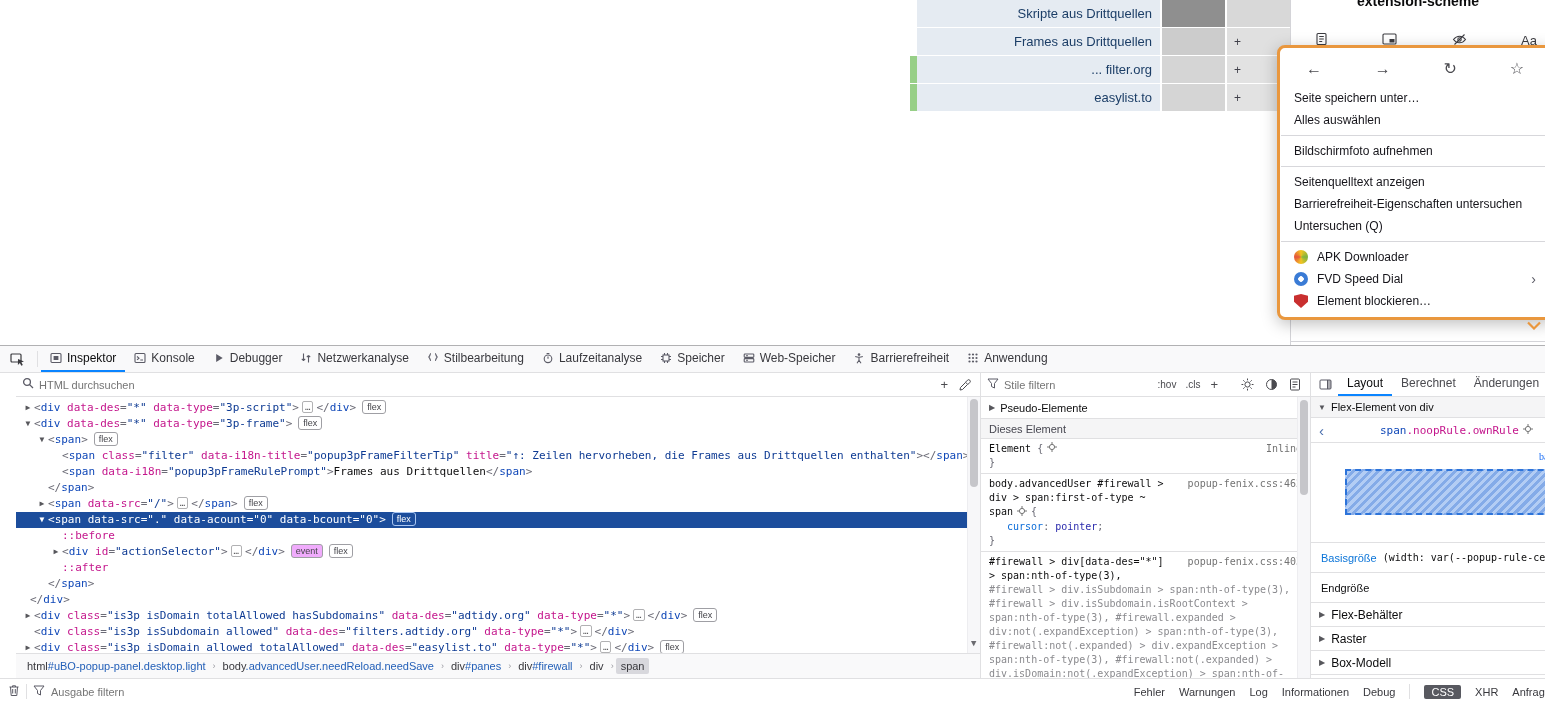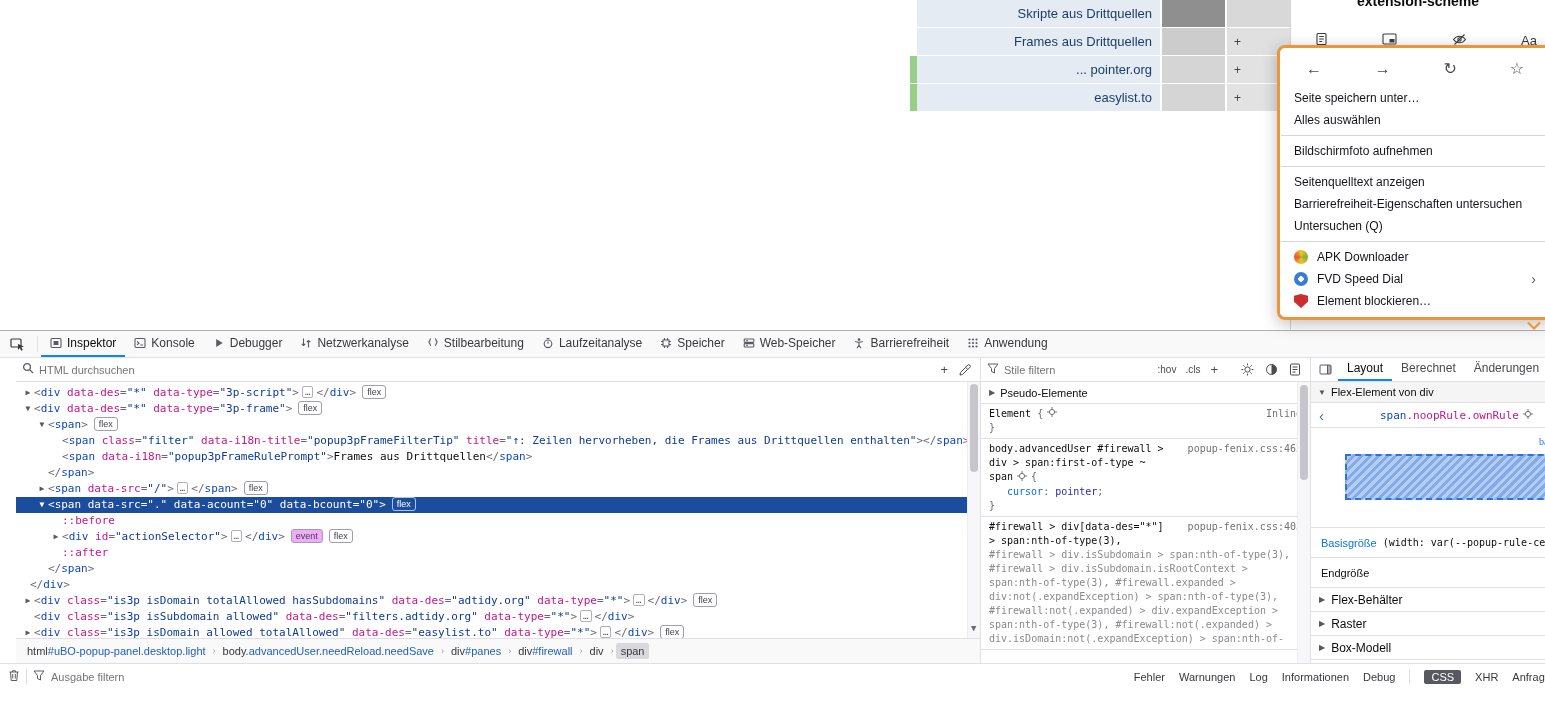--- a/index.html
+++ b/index.html
@@ -27,21 +27,21 @@
   .menu-item { height:22px; display:flex; align-items:center; padding:0 14px; font-size:12px; color:#15141a; white-space:nowrap; }
   .menu-sep { border-top:1px solid #d7d7db; margin:4px 1px; }
   .mi { width:14px; height:14px; margin-right:9px; flex:0 0 14px; }
   .mi.apk { border-radius:50%; background:conic-gradient(#f3c421,#7cb342,#f3c421,#e5533d,#f3c421); }
   .mi.fvd { border-radius:50%; background:radial-gradient(circle at 50% 50%, #fff 0 2.5px, #3a7bd5 3px 7px); }
   .mi.ublock { background:#c92f2f; clip-path:polygon(50% 0,100% 12%,100% 55%,50% 100%,0 55%,0 12%); }
   .submenu-arrow { margin-left:auto; color:#5b5b66; font-size:14px; }
   .menu-chevron { position:absolute; left:1526px; top:319px; z-index:6; }
 
   
-  .devtools { position:absolute; left:0; top:330px; width:1545px; height:359px; background:#fff; border-top:1px solid #b1b1b3; display:flex; flex-direction:column; }
+  .devtools { position:absolute; left:0; top:345px; width:1545px; height:359px; background:#fff; border-top:1px solid #b1b1b3; display:flex; flex-direction:column; }
   .dt-tabbar { height:27px; flex:0 0 27px; background:#f9f9fa; border-bottom:1px solid #e0e0e2; display:flex; align-items:stretch; padding-left:2px; }
   .pick-btn { width:32px; display:flex; align-items:center; justify-content:center; color:#3a3a3e; }
   .tb-sep { width:1px; background:#e0e0e2; margin:5px 3px; }
   .dt-tab { display:flex; align-items:center; gap:5px; padding:0 9px; font-size:12px; color:#38383d; border-bottom:2px solid transparent; white-space:nowrap; }
   .dt-tab.on { border-bottom-color:#0a84ff; color:#0c0c0d; }
   .ticon { display:flex; color:#5b5b66; }
   .dt-body { flex:1; display:flex; min-height:0; }
 
   
   .left-pane { width:965px; flex:0 0 965px; display:flex; flex-direction:column; border-right:1px solid #e0e0e2; position:relative;margin-left:16px; }
@@ -154,21 +154,21 @@
         <span class="ubo-cell" style="background: rgb(216, 216, 216);"></span>
       </div>
       <div class="ubo-row">
         <span class="ubo-green"></span>
         <span class="ubo-label">Frames aus Drittquellen</span>
         <span class="ubo-cell" style="background: rgb(204, 204, 204);"></span>
         <span class="ubo-cell" style="background: rgb(224, 224, 224);">+</span>
       </div>
       <div class="ubo-row">
         <span class="ubo-green on"></span>
-        <span class="ubo-label">... pointer.org</span>
+        <span class="ubo-label">... filter.org</span>
         <span class="ubo-cell" style="background: rgb(213, 213, 213);"></span>
         <span class="ubo-cell" style="background: rgb(226, 226, 226);">+</span>
       </div>
       <div class="ubo-row">
         <span class="ubo-green on"></span>
         <span class="ubo-label">easylist.to</span>
         <span class="ubo-cell" style="background: rgb(213, 213, 213);"></span>
         <span class="ubo-cell" style="background: rgb(226, 226, 226);">+</span>
       </div>
     </div>
@@ -414,20 +414,21 @@
                 <rect x="1.5" y="1" width="9" height="11" rx="1"></rect>
                 <path d="M3.5 4h5M3.5 6.5h5M3.5 9h3"></path>
               </svg>
             </span>
         </div>
         <div class="rules-view">
           <div class="sec-row">
             <span class="twisty">▶</span>
             <span>Pseudo-Elemente</span>
           </div>
+          <div class="this-el">Dieses Element</div>
 
           <div class="rule">
             <div class="r-head">
               <span><span>Element</span> <span class="s-p">{</span></span>
               <span class="target-ic"><svg width="10" height="10" viewBox="0 0 10 10" fill="none" stroke="currentColor">
                     <circle cx="5" cy="5" r="2.6"></circle>
                     <path d="M5 0v2M5 8v2M0 5h2M8 5h2"></path>
                   </svg></span>
               <a class="src">Inline</a>
             </div>

